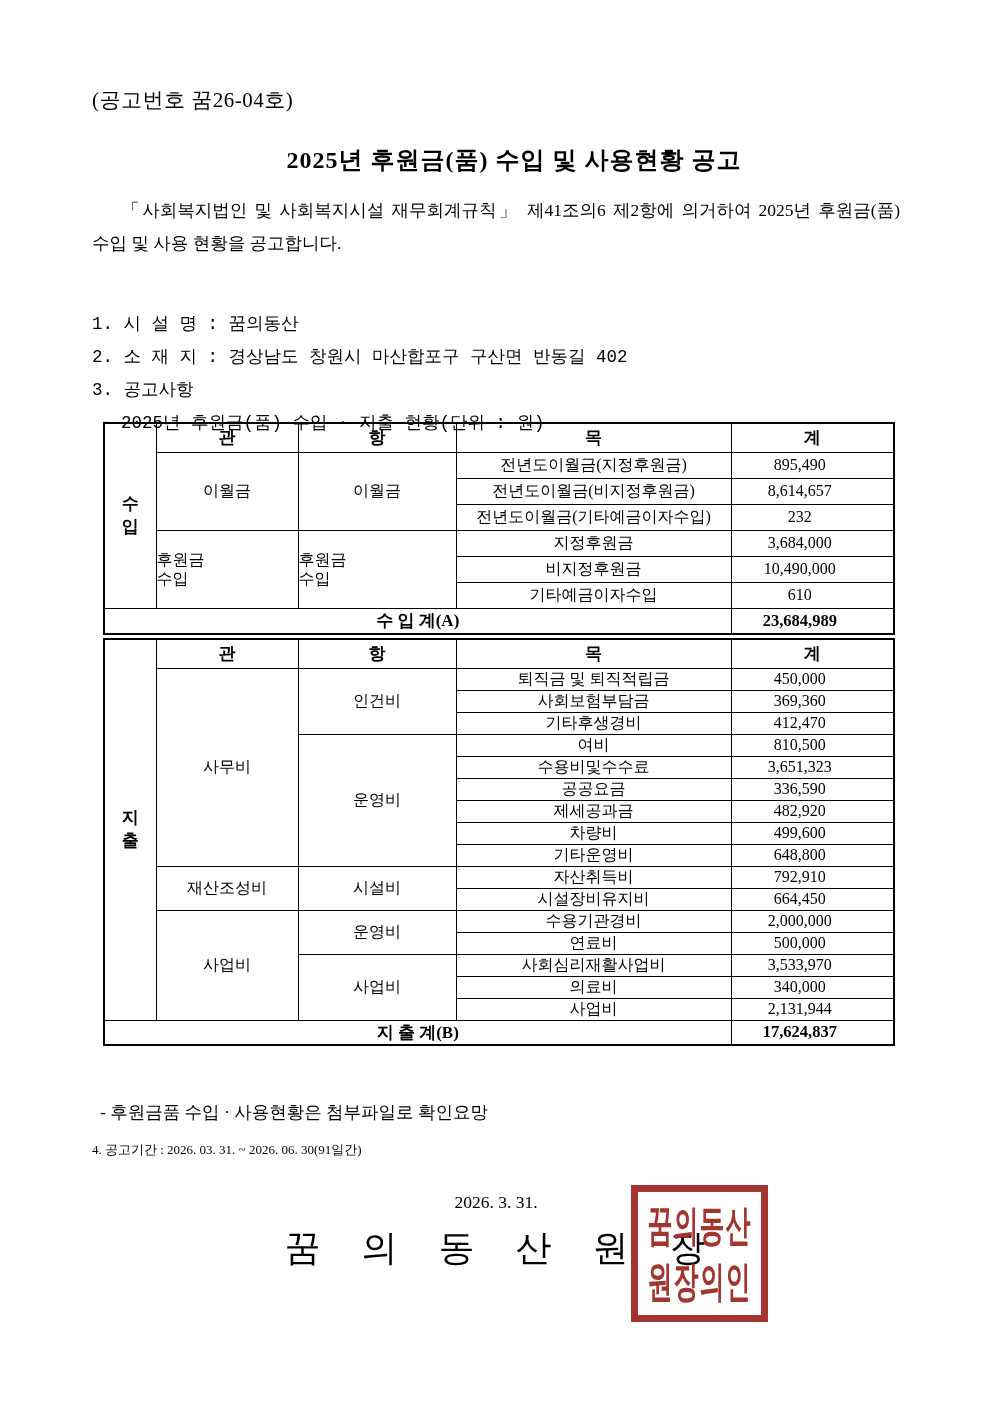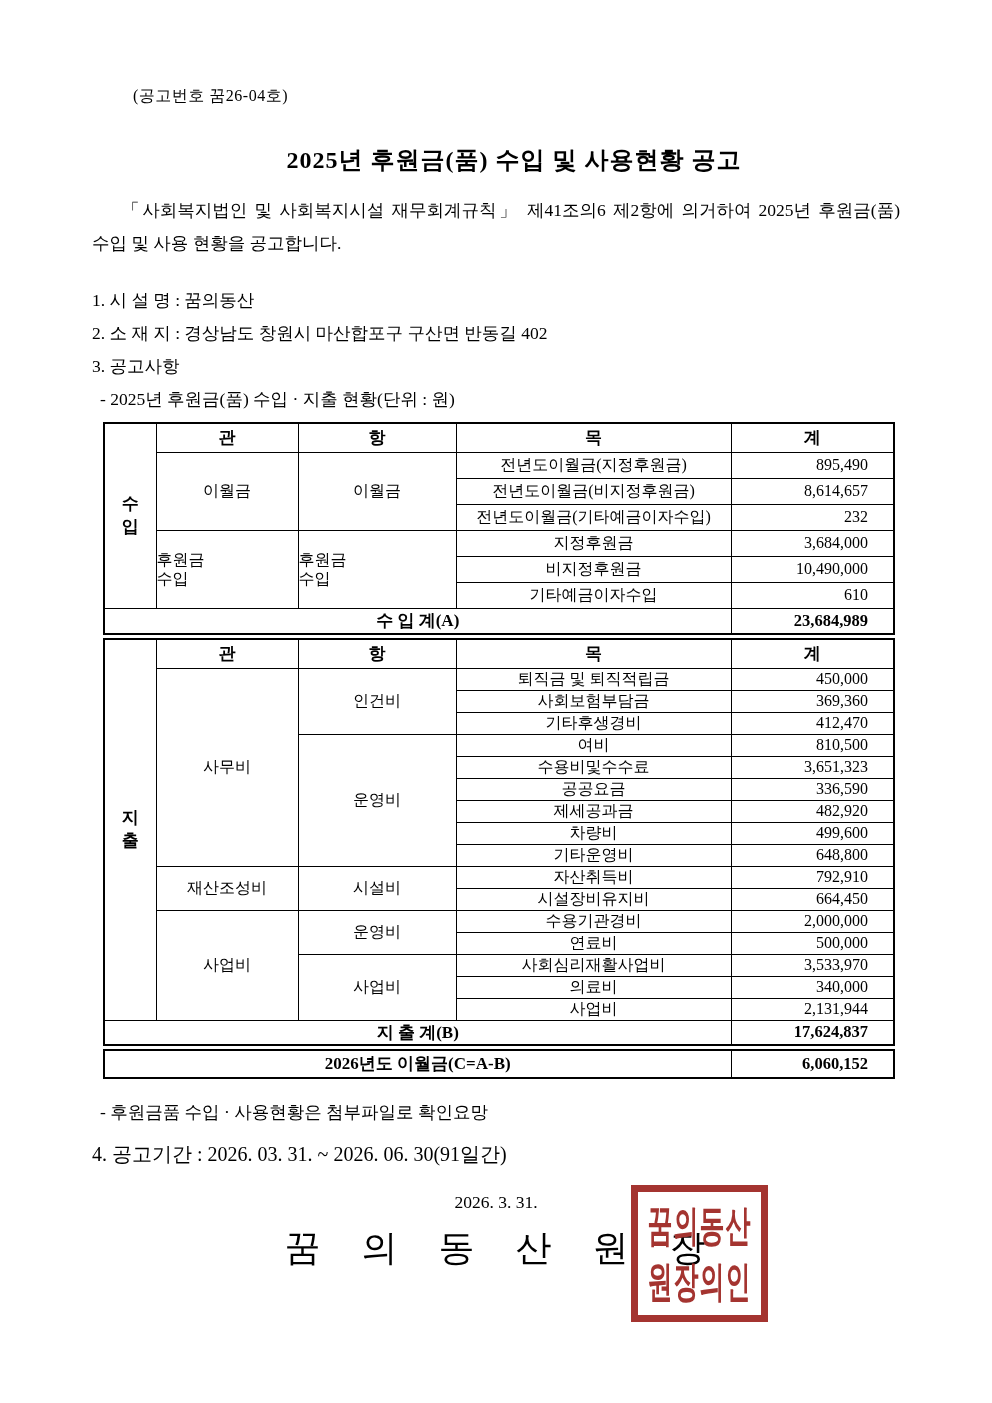--- a/index.html
+++ b/index.html
@@ -1,49 +1,49 @@
 <!DOCTYPE html>
 <html><head>
 <meta charset="utf-8">
 <style>
   * { margin:0; padding:0; box-sizing:border-box; }
   html,body { background:#fff; }
   body { width:992px; height:1403px; position:relative; overflow:hidden;
          font-family:"Liberation Serif", serif; color:#000; }
   .page { position:absolute; inset:0; }
 
-  .notice-no { position:absolute; left:92px; top:86px; font-size:16px; letter-spacing:0.5px;margin-left:41px; }
+  .notice-no { position:absolute; left:92px; top:86px; font-size:21px; letter-spacing:0.5px; }
 
   .title { position:absolute; left:0; top:144px; width:100%; text-align:center;
            font-size:24px; font-weight:bold; letter-spacing:1px;padding-left:36px; }
 
   .intro { position:absolute; left:92px; top:194px; width:808px;
            font-size:17.5px; line-height:33px; text-align:justify; text-indent:30px;
            word-break:keep-all; }
 
-  .info { position:absolute; left:92px; top:284px; width:808px; font-size:17.5px; line-height:33px; }
+  .info { position:absolute; left:92px; top:308px; width:808px; font-size:17.5px; line-height:33px;font-family:Liberation Mono, monospace; }
   .info .subrow { display:flex; justify-content:flex-start; padding-left:8px; }
 
   .tables { position:absolute; left:103px; top:422px; width:790px; }
   table.t { border-collapse:collapse; table-layout:fixed; width:790px; border:2px solid #000; }
   table.t + table.t { margin-top:3px; }
   .t th, .t td { border:1px solid #000; font-size:16px; overflow:hidden; }
   .t th { font-size:17px; font-weight:bold; height:29px; text-align:center; }
   .income td { height:26px; }
   .expense td { height:21px; }
   .t .sec { font-weight:bold; font-size:17px; white-space:pre-line; line-height:1.35; text-align:center; }
   .t .ctr { text-align:center; }
   .t .wrap2 { white-space:pre-line; line-height:1.2; }
-  .t .num { text-align:right; padding-right:25px; }
+  .t .num { text-align:center; padding-right:25px; }
   .t .sum-label { font-weight:bold; text-align:center; font-size:17px; height:19px; }
   .t .sum-amount { font-weight:bold; font-size:16.5px; }
   table.carry td { height:28px; }
 
   .note1 { position:absolute; left:100px; top:1100px; font-size:17.5px; }
-  .note2 { position:absolute; left:92px;  top:1141px; font-size:20px; }
+  .note2 { position:absolute; left:92px;  top:1141px; font-size:13px; }
   .sign-date { position:absolute; left:0; top:1192px; width:100%; text-align:center; font-size:17.5px; }
   .signer { position:absolute; left:0; top:1224px; width:100%; text-align:center;
             font-size:36px; word-spacing:28px; letter-spacing:2px; }
 
   .stamp { position:absolute; left:631px; top:1185px; width:137px; height:137px;
            border:7px solid #a43430; background:transparent; color:#a43430;
            display:flex; flex-direction:column; justify-content:space-around;
            padding:6px 8px; z-index:2; }
   .stamp .seal-row { display:flex; justify-content:space-around; width:100%;
            font-family:"DejaVu Sans", sans-serif; font-weight:bold; font-size:25px;
@@ -215,35 +215,20 @@
         <td class="ctr">사업비</td>
         <td class="num">2,131,944</td>
       </tr>
       <tr>
         <td class="sum-label" colspan="4">지 출 계(B)</td>
         <td class="num sum-amount">17,624,837</td>
       </tr>
     </tbody>
       </table>
 
-    <table class="t carry">
-      <colgroup>
-          <col style="width:52px">
-          <col style="width:142px">
-          <col style="width:158px">
-          <col style="width:275px">
-          <col style="width:163px">
-        </colgroup>
-      <tbody>
-          <tr>
-        <td class="sum-label" colspan="4">2026년도 이월금(C=A-B)</td>
-        <td class="num sum-amount">6,060,152</td>
-      </tr>
-    </tbody>
-      </table>
   </div>
 
   <div class="note1">- 후원금품 수입 · 사용현황은 첨부파일로 확인요망</div>
   <div class="note2">4. 공고기간 : 2026. 03. 31. ~ 2026. 06. 30(91일간)</div>
 
   <div class="sign-date">2026. 3. 31.</div>
   <div class="signer">꿈 의 동 산 원 장</div>
 
   <div class="stamp">
     <div class="seal-row">꿈의동산</div>

